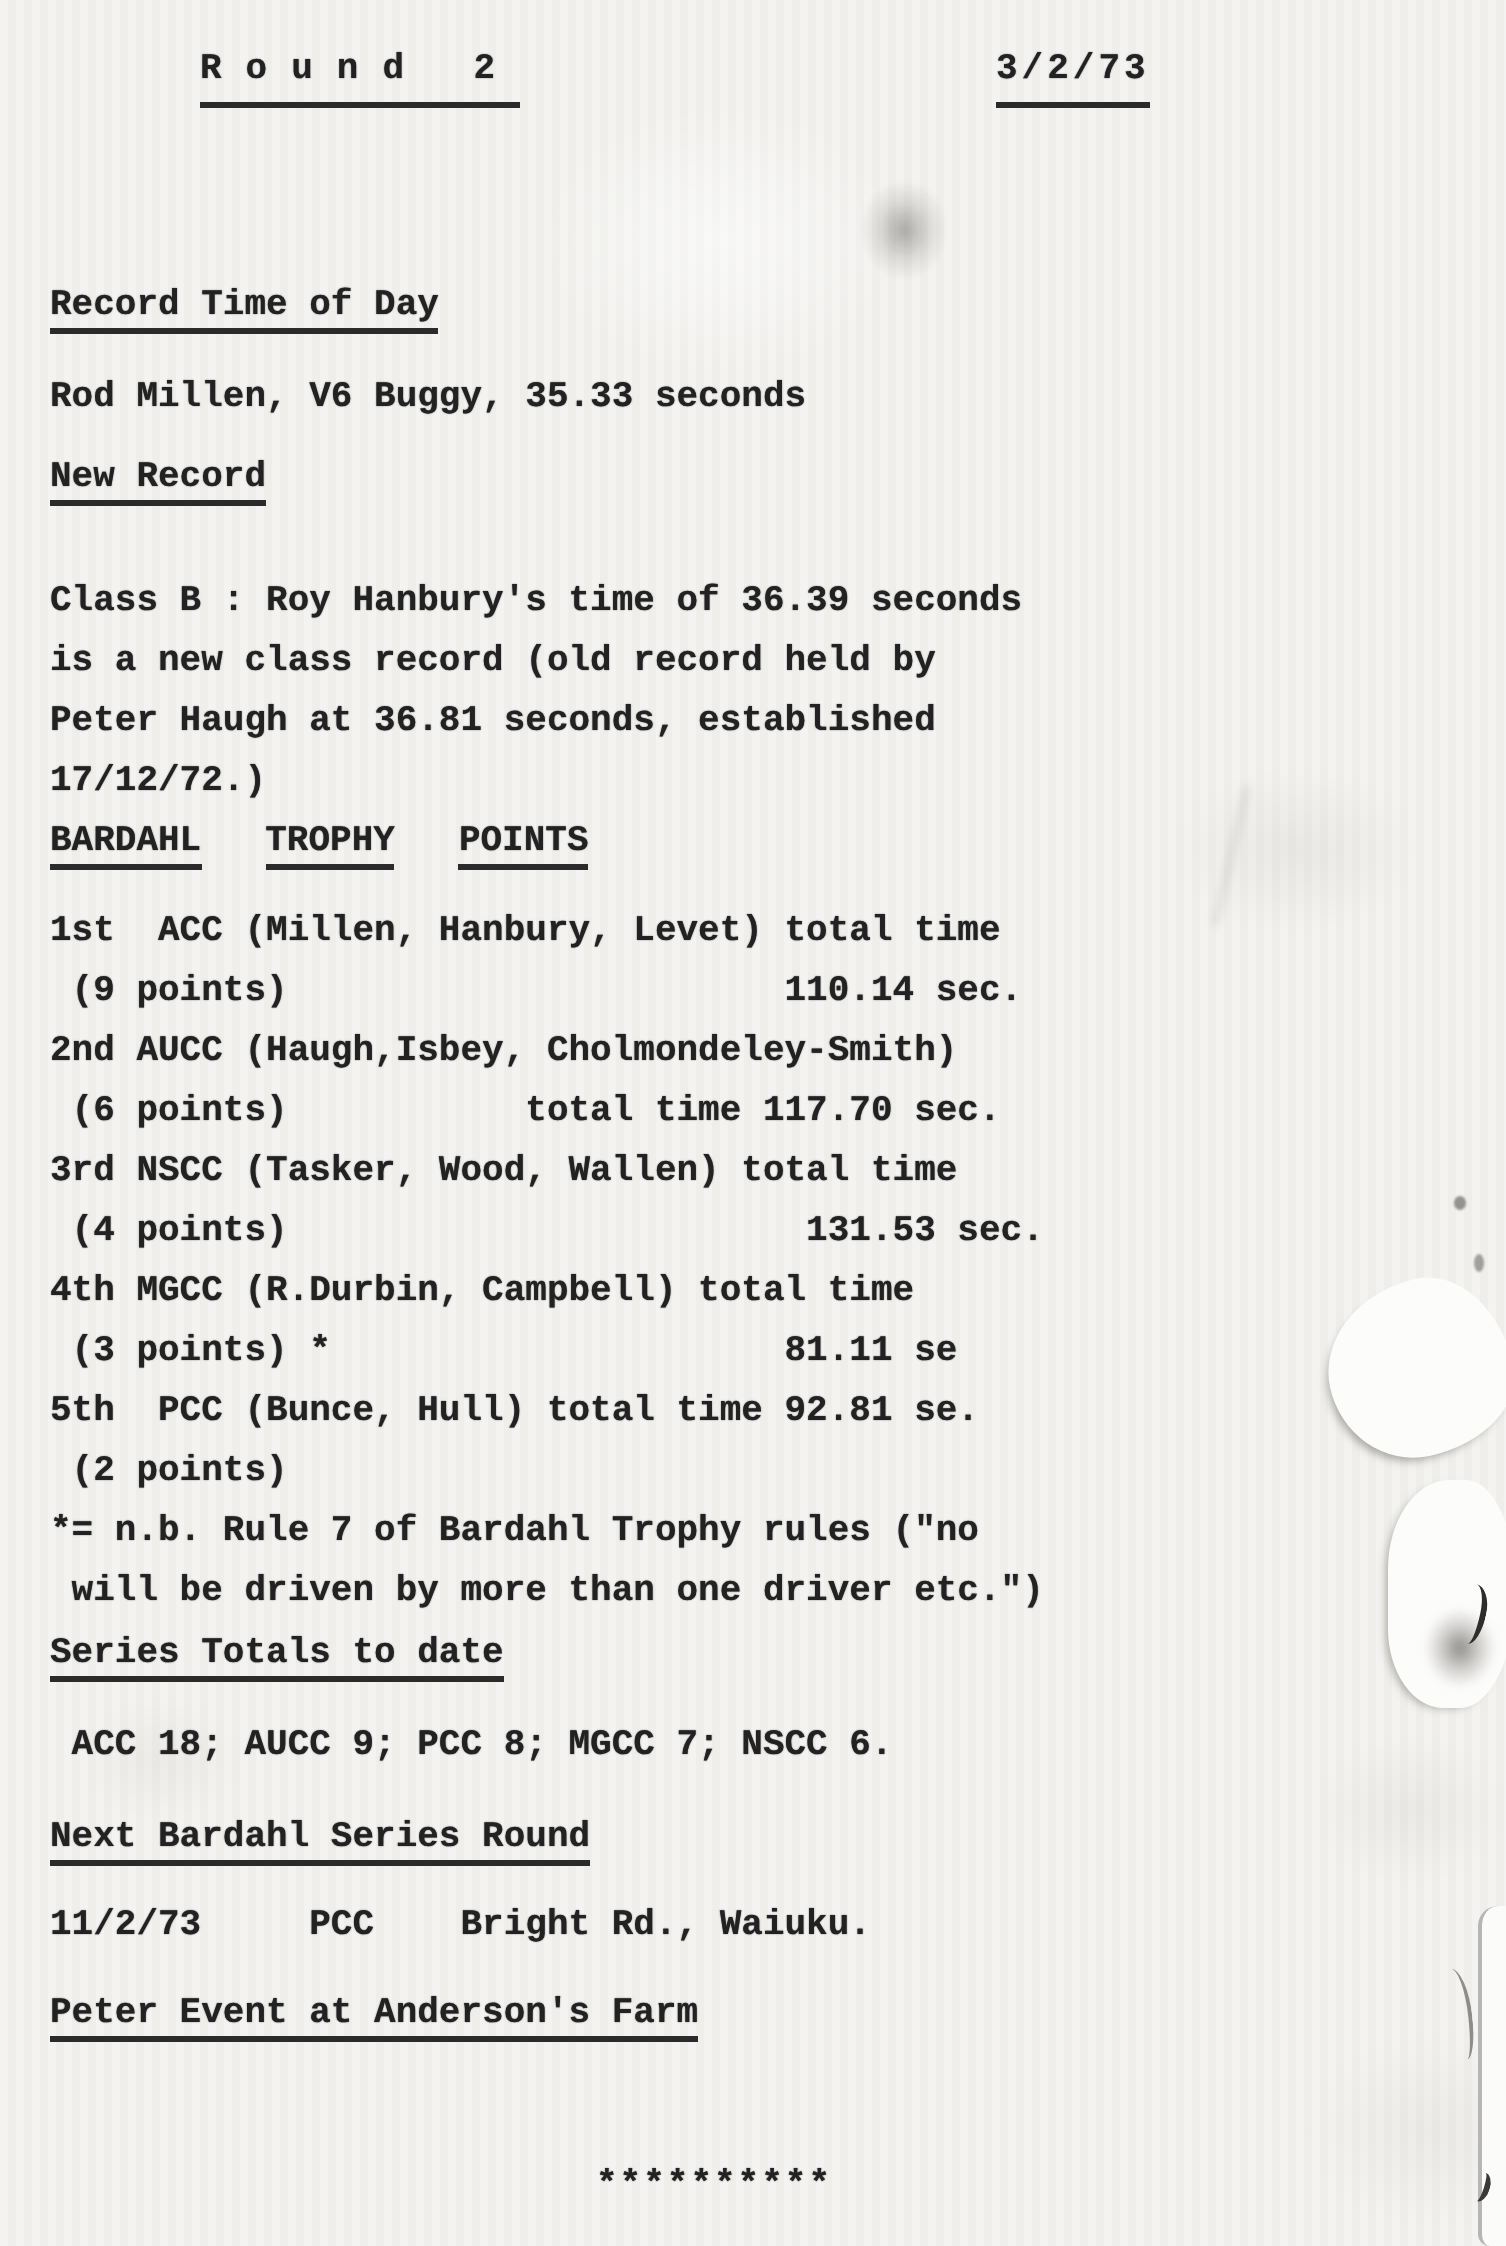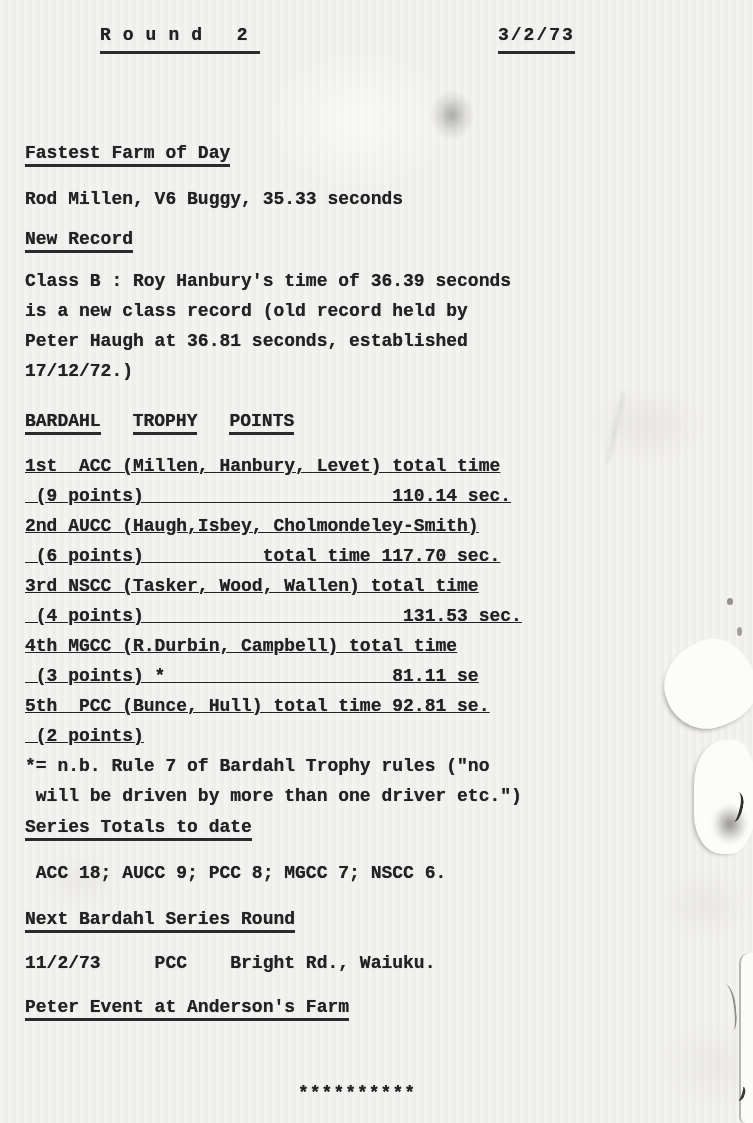--- a/index.html
+++ b/index.html
@@ -64,41 +64,41 @@
 <body>
 
 <div class="page">
 
   <div class="hdr">
     <span class="u round">Round 2</span>
     <span class="u date">3/2/73</span>
   </div>
 
   <div class="sec" style="top:138px;">
-    <div class="line"><span class="u">Fastest Farm of Day</span></div>
+    <div class="line"><span class="u">Record Time of Day</span></div>
   </div>
   <div class="sec" style="top:184px;">
     <div class="line">Rod Millen, V6 Buggy, 35.33 seconds</div>
   </div>
 
   <div class="sec" style="top:224px;">
     <div class="line"><span class="u">New Record</span></div>
   </div>
-  <div class="sec" style="top:266px;">
+  <div class="sec" style="top:286px;">
     <div class="line">Class B : Roy Hanbury's time of 36.39 seconds</div>
     <div class="line">is a new class record (old record held by</div>
     <div class="line">Peter Haugh at 36.81 seconds, established</div>
     <div class="line">17/12/72.)</div>
   </div>
 
   <div class="sec bardahl-words" style="top:406px;">
     <span class="u">BARDAHL</span><span class="u">TROPHY</span><span class="u">POINTS</span>
   </div>
 
-  <div class="sec" style="top:451px;text-decoration:underline;">
+  <div class="sec" style="top:451px;">
     <div class="line">1st  ACC (Millen, Hanbury, Levet) total time</div>
     <div class="line"> (9 points)                       110.14 sec.</div>
     <div class="line">2nd AUCC (Haugh,Isbey, Cholmondeley-Smith)</div>
     <div class="line"> (6 points)           total time 117.70 sec.</div>
     <div class="line">3rd NSCC (Tasker, Wood, Wallen) total time</div>
     <div class="line"> (4 points)                        131.53 sec.</div>
     <div class="line">4th MGCC (R.Durbin, Campbell) total time</div>
     <div class="line"> (3 points) *                     81.11 se</div>
     <div class="line">5th  PCC (Bunce, Hull) total time 92.81 se.</div>
     <div class="line"> (2 points)</div>

